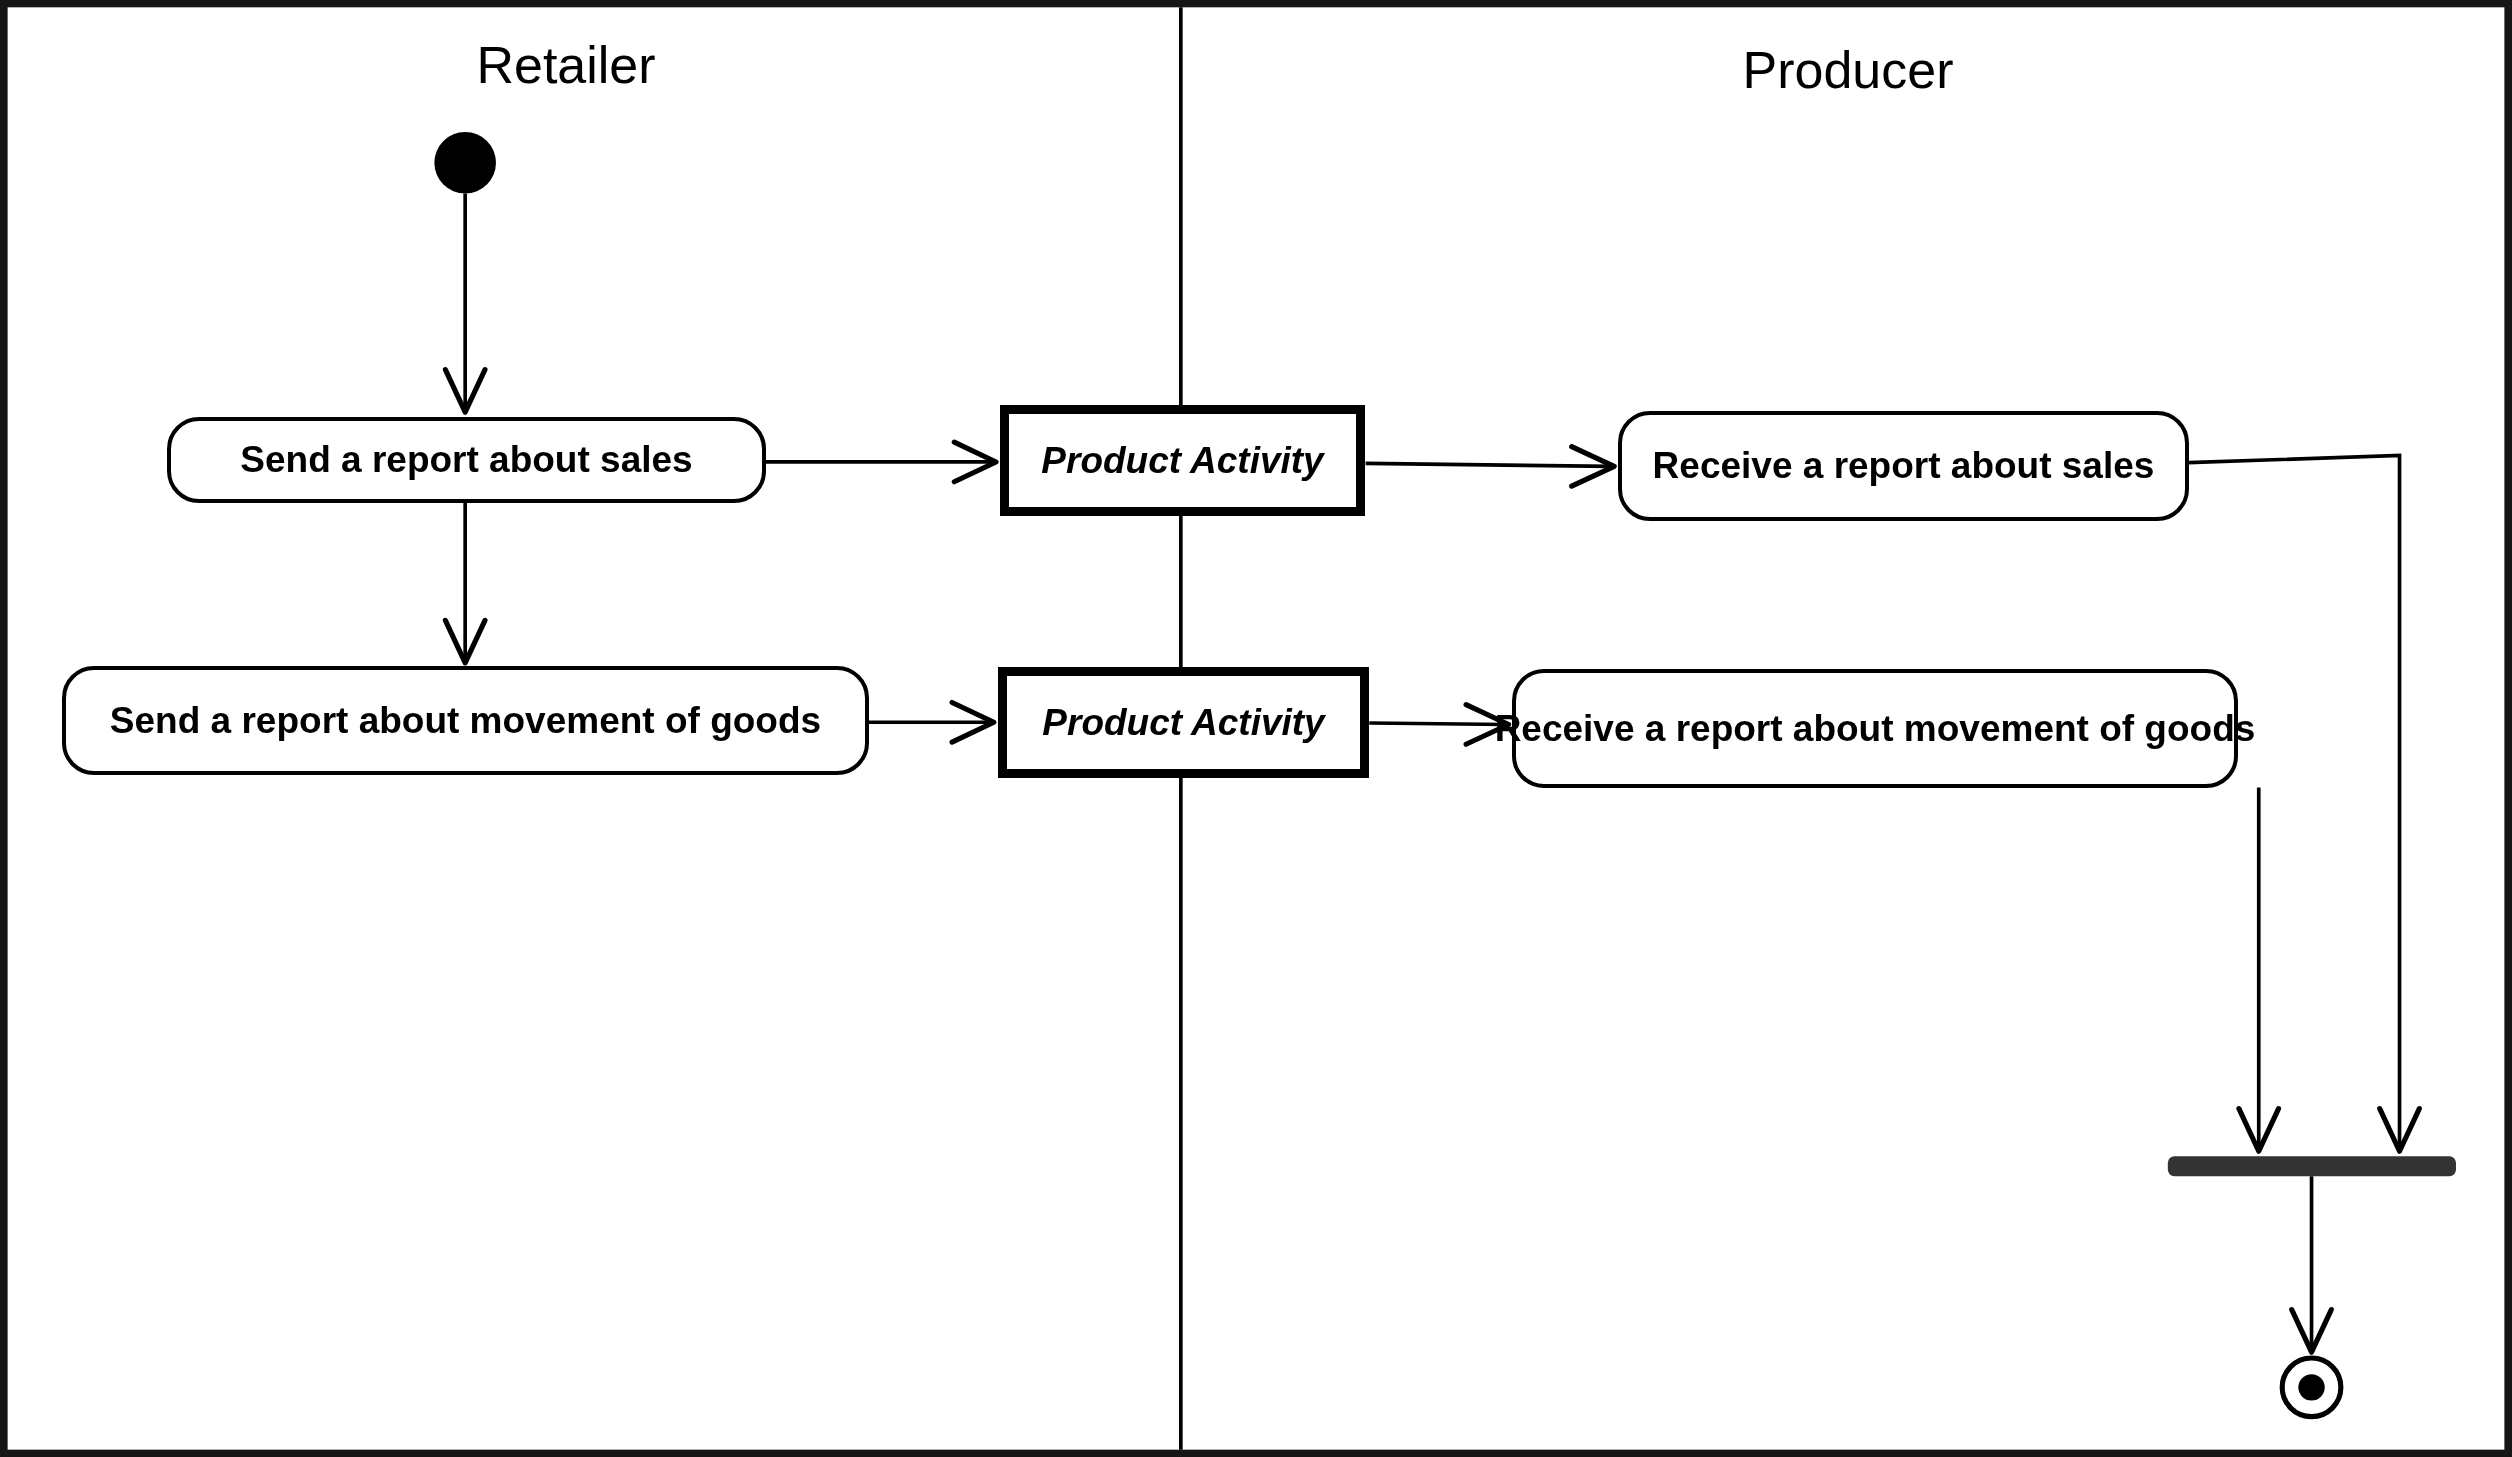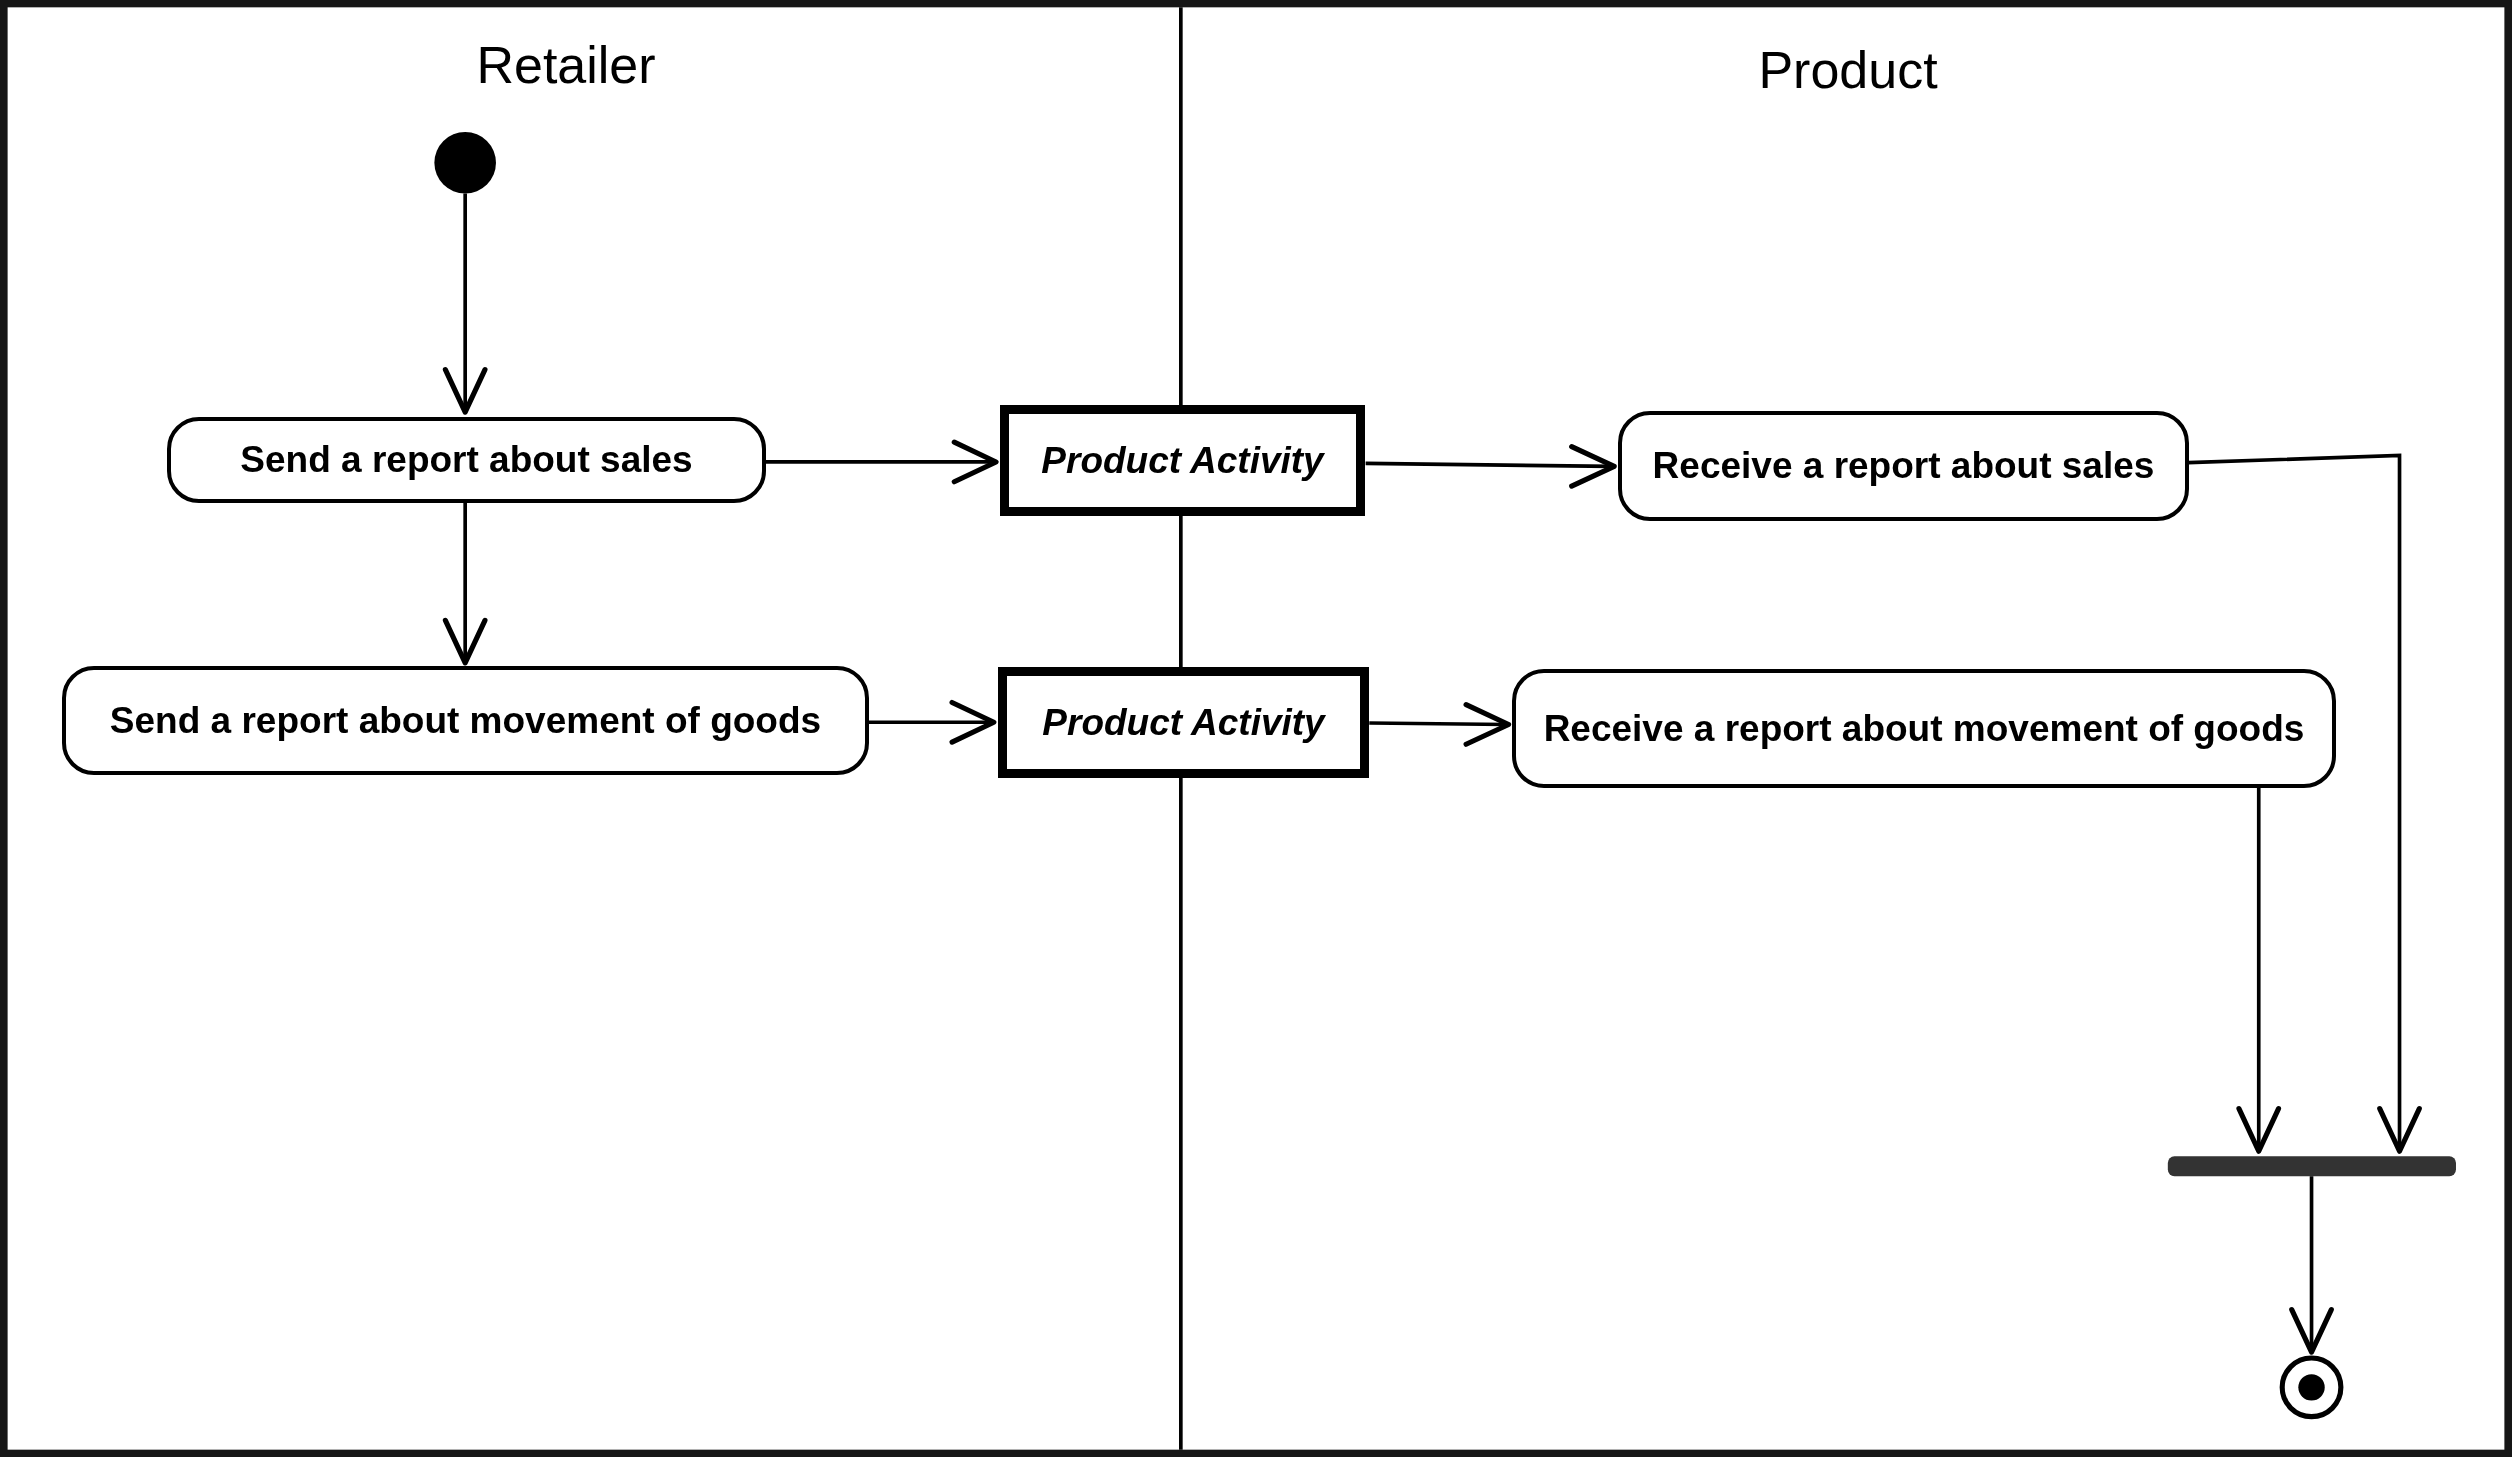--- a/index.html
+++ b/index.html
@@ -114,28 +114,28 @@
 
     <g>
       <circle class="final-outer" cx="3152" cy="1892" r="40"></circle>
       <circle class="node-solid" cx="3152" cy="1892" r="18"></circle>
     </g>
 
     <rect class="frame" x="0" y="0" width="3425" height="1987"></rect>
   </svg>
 
   <div class="lane-title" style="left:566px; top:35px;">Retailer</div>
-  <div class="lane-title" style="left:1848px; top:40px;">Product</div>
+  <div class="lane-title" style="left:1848px; top:40px;">Producer</div>
 
   <div class="action" style="left:167px; top:417px; width:599px; height:86px;">Send a report about sales</div>
 
   <div class="process" style="left:1000px; top:405px; width:365px; height:111px;">Product Activity</div>
 
   <div class="action" style="left:62px; top:666px; width:807px; height:109px;">Send a report about movement of goods</div>
 
   <div class="action" style="left:1618px; top:411px; width:571px; height:110px;">Receive a report about sales</div>
 
   <div class="process" style="left:998px; top:667px; width:371px; height:111px;">Product Activity</div>
 
-  <div class="action" style="left:1512px; top:669px; width:824px; height:119px;">Receive a report about movement of goods</div>
+  <div class="action" style="left:1512px; top:669px; width:726px; height:119px;">Receive a report about movement of goods</div>
 
 </div>
 
 
 </body></html>

